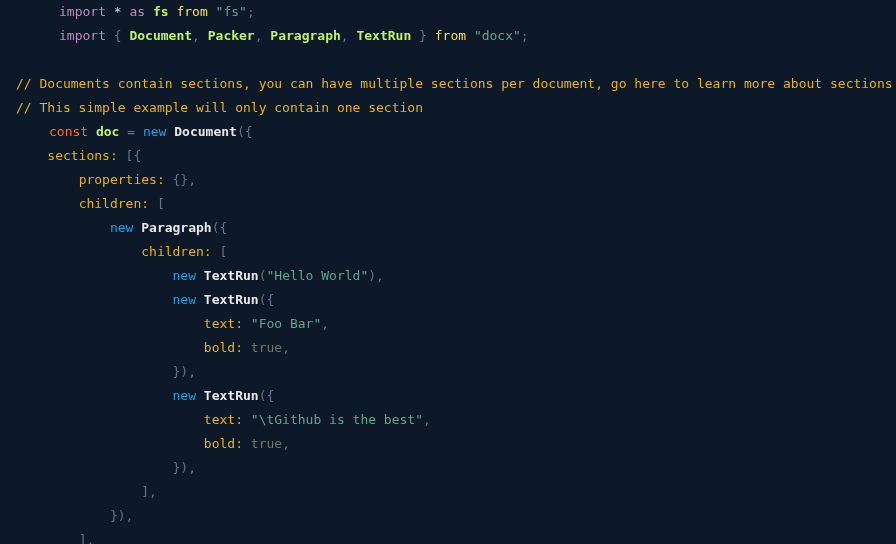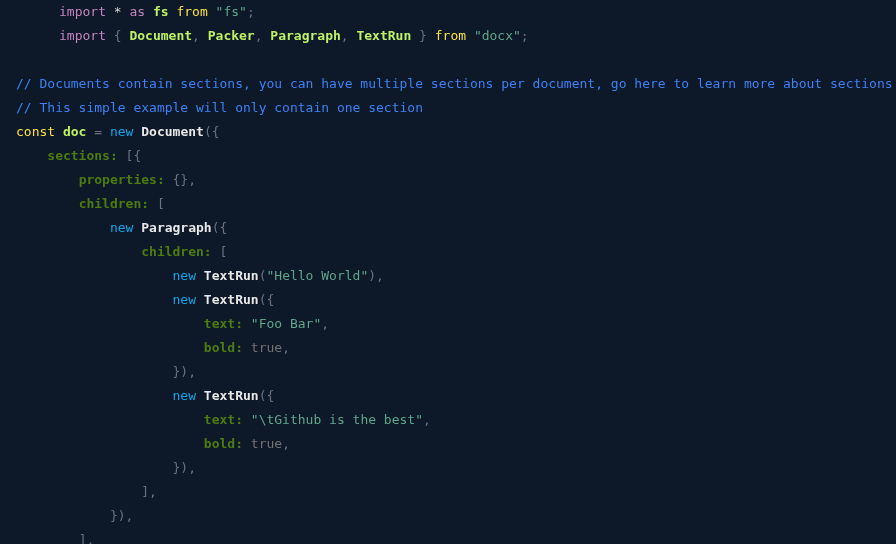--- a/index.html
+++ b/index.html
@@ -18,27 +18,27 @@
       height: 544px;
       overflow: hidden;
     }
     .code-line {
       white-space: pre;
     }
     .kw-import { color: #c586c0; margin-left: 43px; }
     .kw-star { color: #d4d4d4; }
     .kw-as { color: #c586c0; margin-top: 48px; }
     .kw-from { color: #fde047; }
-    .kw-const { color: #fde047; }
+    .kw-const { color: #f97316; margin-left: 33px; }
     .kw-new { color: #0ea5e9; }
     .ident { color: #bef264; font-weight: bold; }
     .str { color: #5fa68a; }
     .punct { color: #6a7380; }
-    .comment { color: #3b82f6; }
-    .prop { color: #4d7c0f; font-weight: bold; }
+    .comment { color: #eab308; }
+    .prop { color: #eab308; font-weight: normal; }
     .bool { color: #737373; }
     .classname { color: #e8e8e8; font-weight: bold; }
     .semicolon { color: #6a7380; }
   </style>
 </head>
 <body>
 
 <pre><div class="code-line"><span class="kw-import">import</span> <span class="kw-star">*</span> <span class="kw-as">as</span> <span class="ident">fs</span> <span class="kw-from">from</span> <span class="str">"fs"</span><span class="semicolon">;</span></div><div class="code-line"><span class="kw-import">import</span> <span class="punct">{ </span><span class="ident">Document</span><span class="punct">, </span><span class="ident">Packer</span><span class="punct">, </span><span class="ident">Paragraph</span><span class="punct">, </span><span class="ident">TextRun</span><span class="punct"> }</span> <span class="kw-from">from</span> <span class="str">"docx"</span><span class="semicolon">;</span></div><div class="code-line"> </div><div class="code-line"><span class="comment">// Documents contain sections, you can have multiple sections per document, go here to learn more about sections</span></div><div class="code-line"><span class="comment">// This simple example will only contain one section</span></div><div class="code-line"><span class="kw-const">const</span> <span class="ident">doc</span><span class="punct"> = </span><span class="kw-new">new</span> <span class="classname">Document</span><span class="punct">({</span></div><div class="code-line"><span>    </span><span class="prop">sections:</span><span class="punct"> [{</span></div><div class="code-line"><span>        </span><span class="prop">properties:</span><span class="punct"> {},</span></div><div class="code-line"><span>        </span><span class="prop">children:</span><span class="punct"> [</span></div><div class="code-line"><span>            </span><span class="kw-new">new</span> <span class="classname">Paragraph</span><span class="punct">({</span></div><div class="code-line"><span>                </span><span class="prop">children:</span><span class="punct"> [</span></div><div class="code-line"><span>                    </span><span class="kw-new">new</span> <span class="classname">TextRun</span><span class="punct">(</span><span class="str">"Hello World"</span><span class="punct">),</span></div><div class="code-line"><span>                    </span><span class="kw-new">new</span> <span class="classname">TextRun</span><span class="punct">({</span></div><div class="code-line"><span>                        </span><span class="prop">text:</span><span class="str"> "Foo Bar"</span><span class="punct">,</span></div><div class="code-line"><span>                        </span><span class="prop">bold:</span><span> </span><span class="bool">true</span><span class="punct">,</span></div><div class="code-line"><span>                    </span><span class="punct">}),</span></div><div class="code-line"><span>                    </span><span class="kw-new">new</span> <span class="classname">TextRun</span><span class="punct">({</span></div><div class="code-line"><span>                        </span><span class="prop">text:</span><span class="str"> "\tGithub is the best"</span><span class="punct">,</span></div><div class="code-line"><span>                        </span><span class="prop">bold:</span><span> </span><span class="bool">true</span><span class="punct">,</span></div><div class="code-line"><span>                    </span><span class="punct">}),</span></div><div class="code-line"><span>                </span><span class="punct">],</span></div><div class="code-line"><span>            </span><span class="punct">}),</span></div><div class="code-line"><span>        </span><span class="punct">],</span></div></pre>
 
 </body></html>

